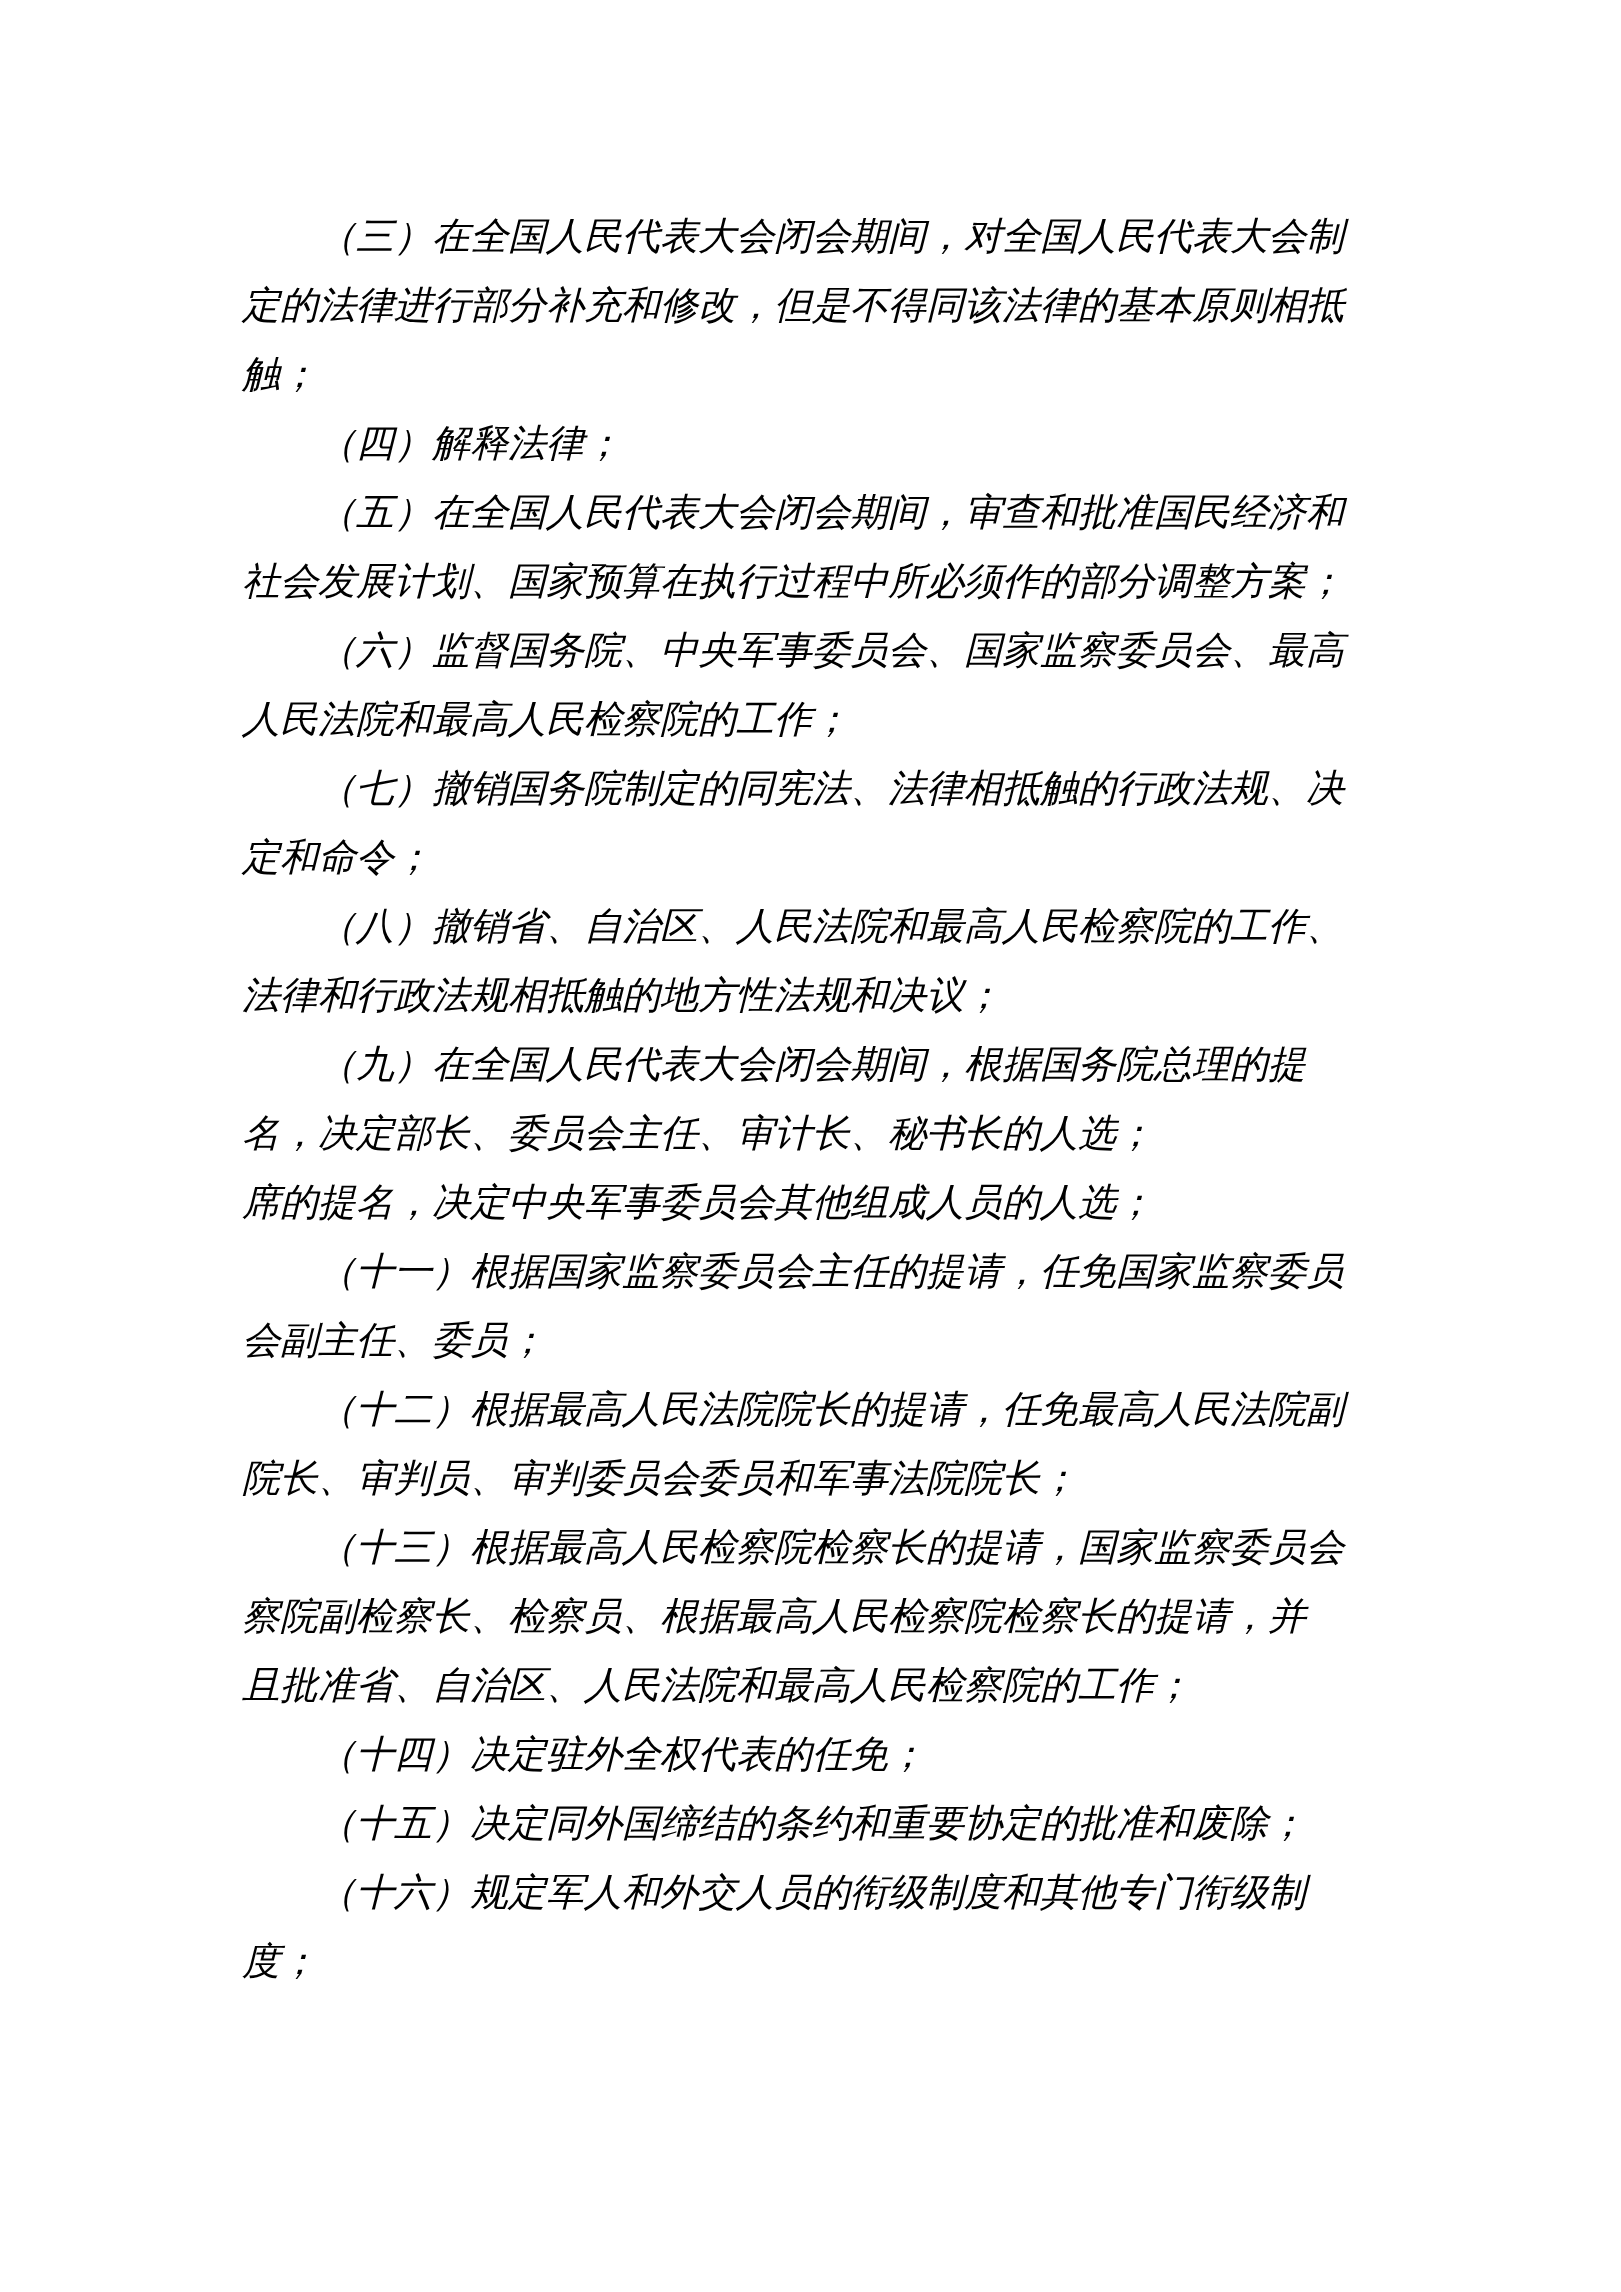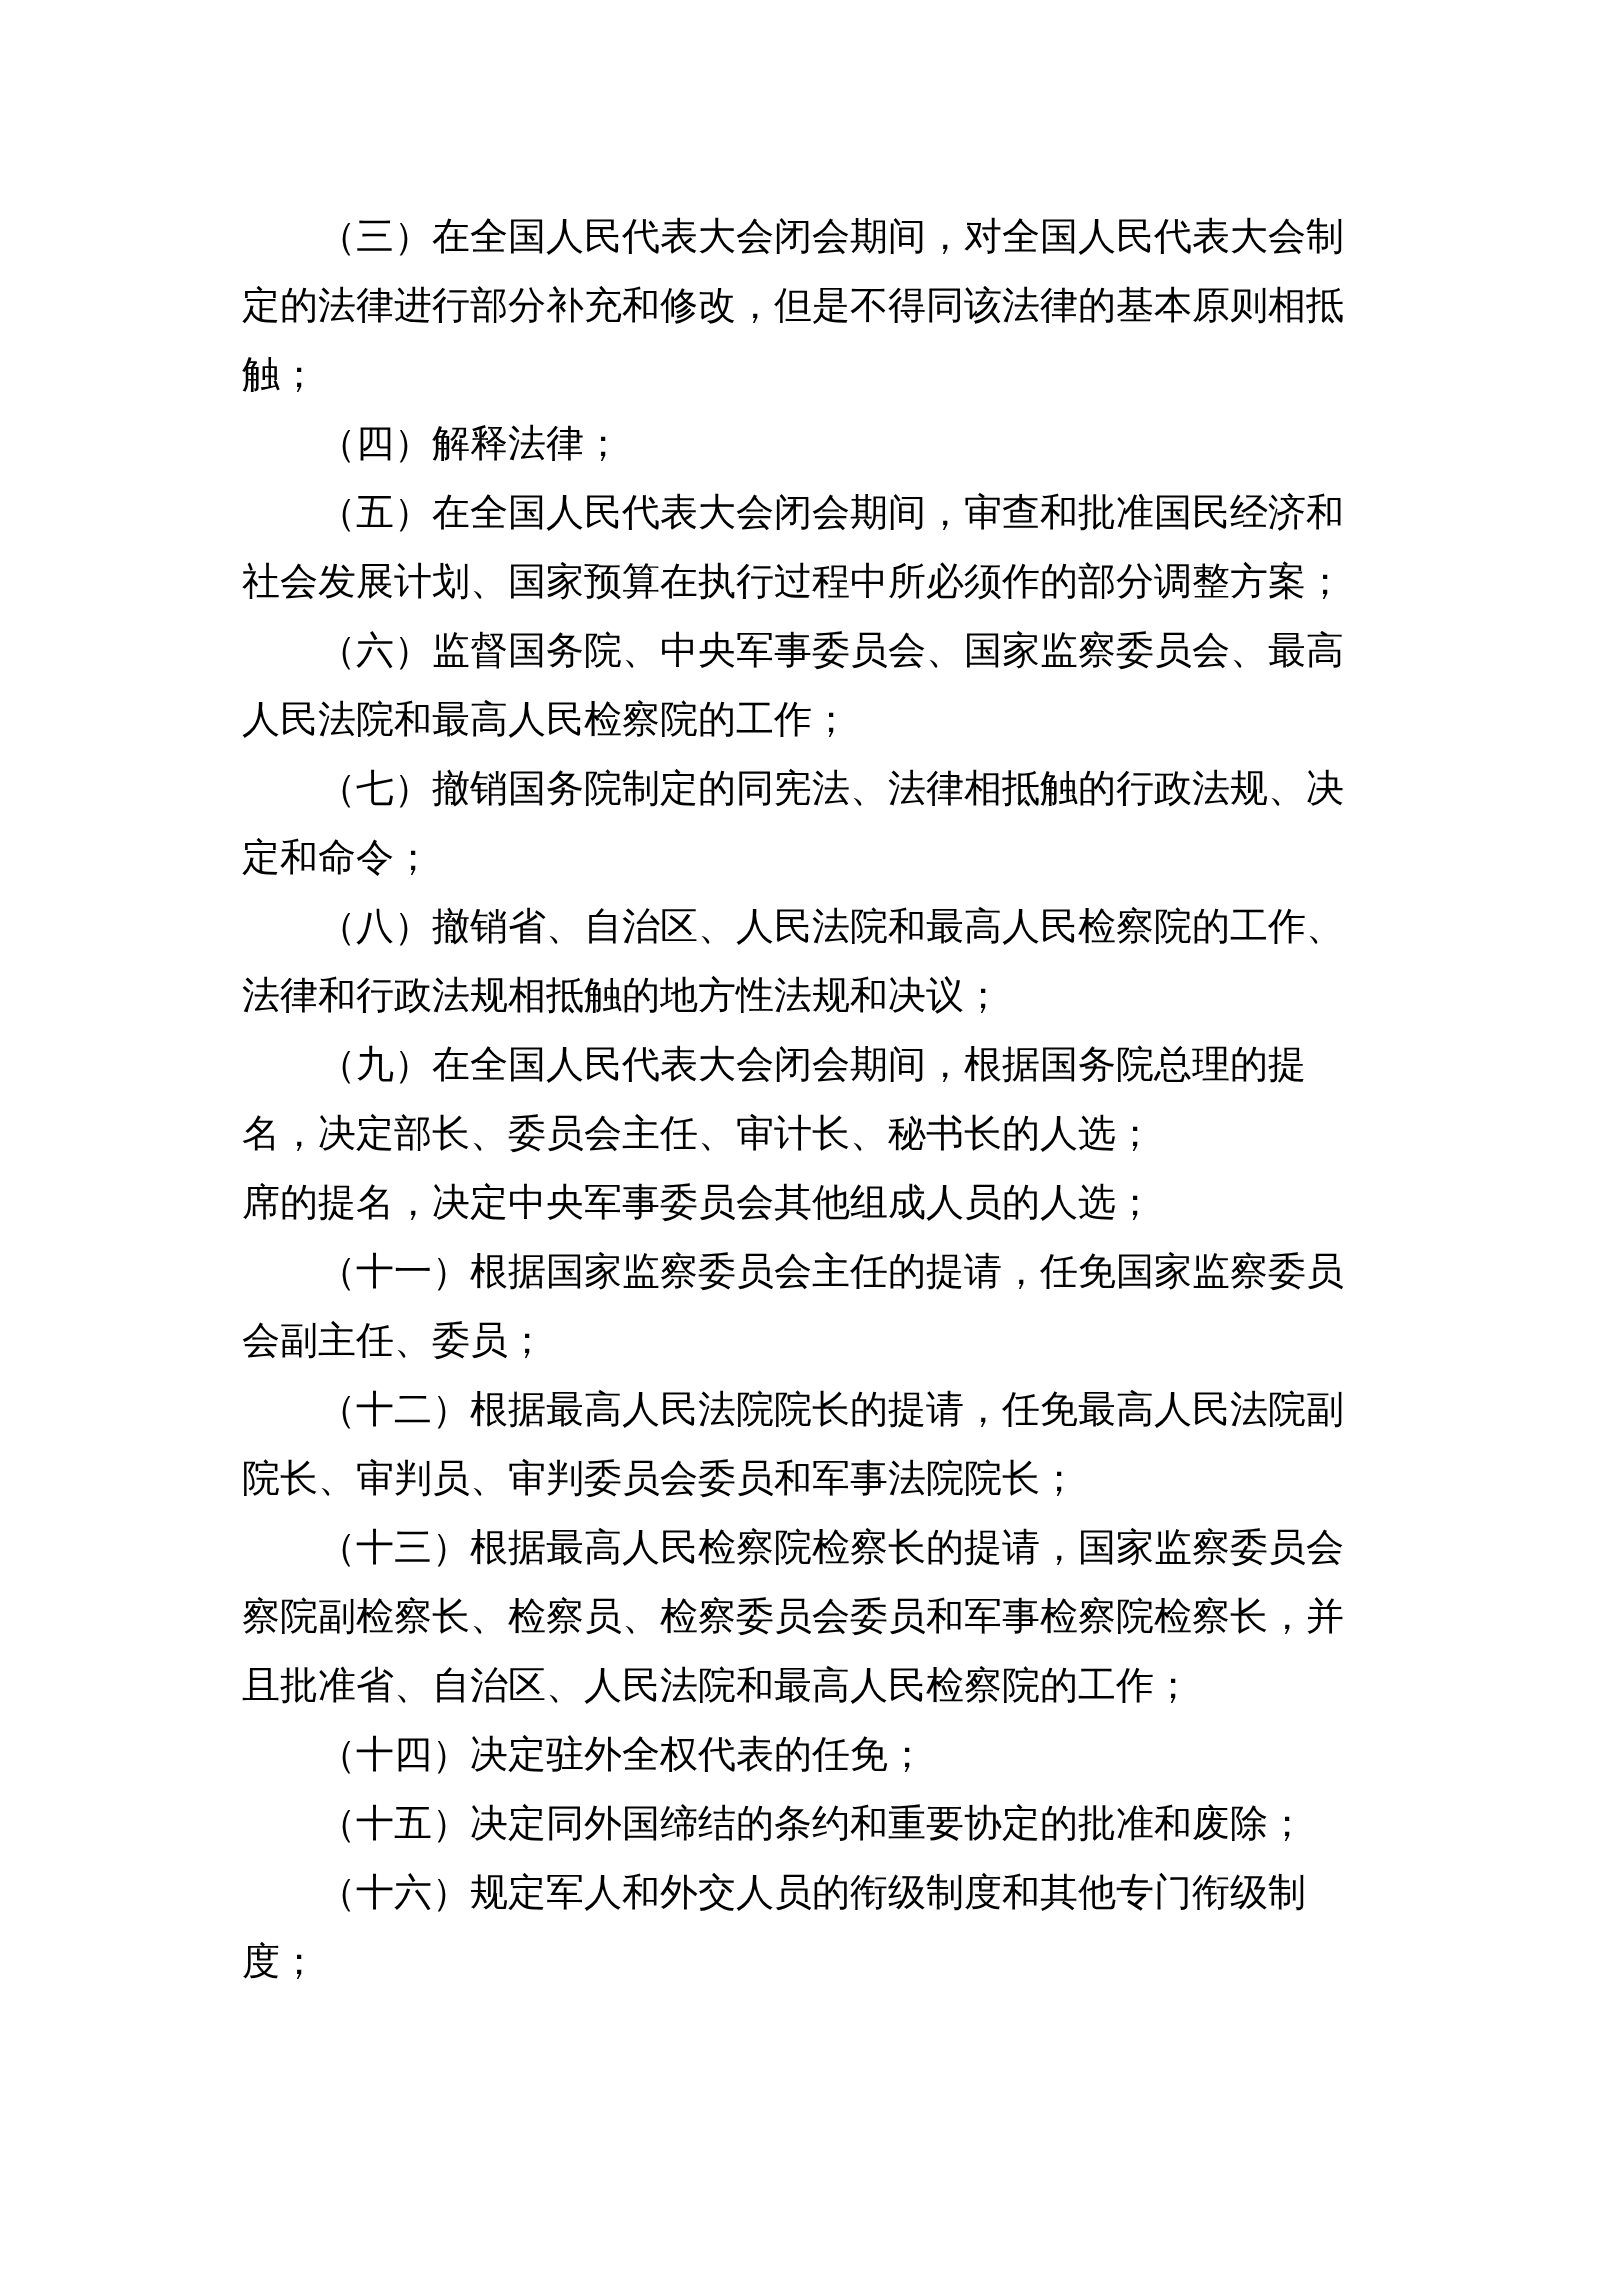--- a/index.html
+++ b/index.html
@@ -7,20 +7,21 @@
     padding: 0;
     background: #e8e8e8;
   }
   .page {
     position: relative;
     width: 1621px;
     height: 2293px;
     background: #ffffff;
     overflow: hidden;
     font-family: "Liberation Serif", "DejaVu Serif", serif;
+    font-style: italic;
   }
   .text-block {
     position: absolute;
     left: 242px;
     top: 202px;
     width: 1137px;
     font-size: 38px;
     line-height: 69px;
     color: #000000;
     text-align: left;
@@ -77,21 +78,21 @@
       <div class="para">
         <div class="line first">（十一）根据国家监察委员会主任的提请，任免国家监察委员</div>
         <div class="line">会副主任、委员；</div>
       </div>
       <div class="para">
         <div class="line first">（十二）根据最高人民法院院长的提请，任免最高人民法院副</div>
         <div class="line">院长、审判员、审判委员会委员和军事法院院长；</div>
       </div>
       <div class="para">
         <div class="line first">（十三）根据最高人民检察院检察长的提请，国家监察委员会</div>
-        <div class="line">察院副检察长、检察员、检察委员会委员和军事检察院检察长，并</div>
+        <div class="line">察院副检察长、检察员、根据最高人民检察院检察长的提请，并</div>
         <div class="line">且批准省、自治区、人民法院和最高人民检察院的工作；</div>
       </div>
       <div class="para">
         <div class="line first">（十四）决定驻外全权代表的任免；</div>
       </div>
       <div class="para">
         <div class="line first">（十五）决定同外国缔结的条约和重要协定的批准和废除；</div>
       </div>
       <div class="para">
         <div class="line first">（十六）规定军人和外交人员的衔级制度和其他专门衔级制</div>

